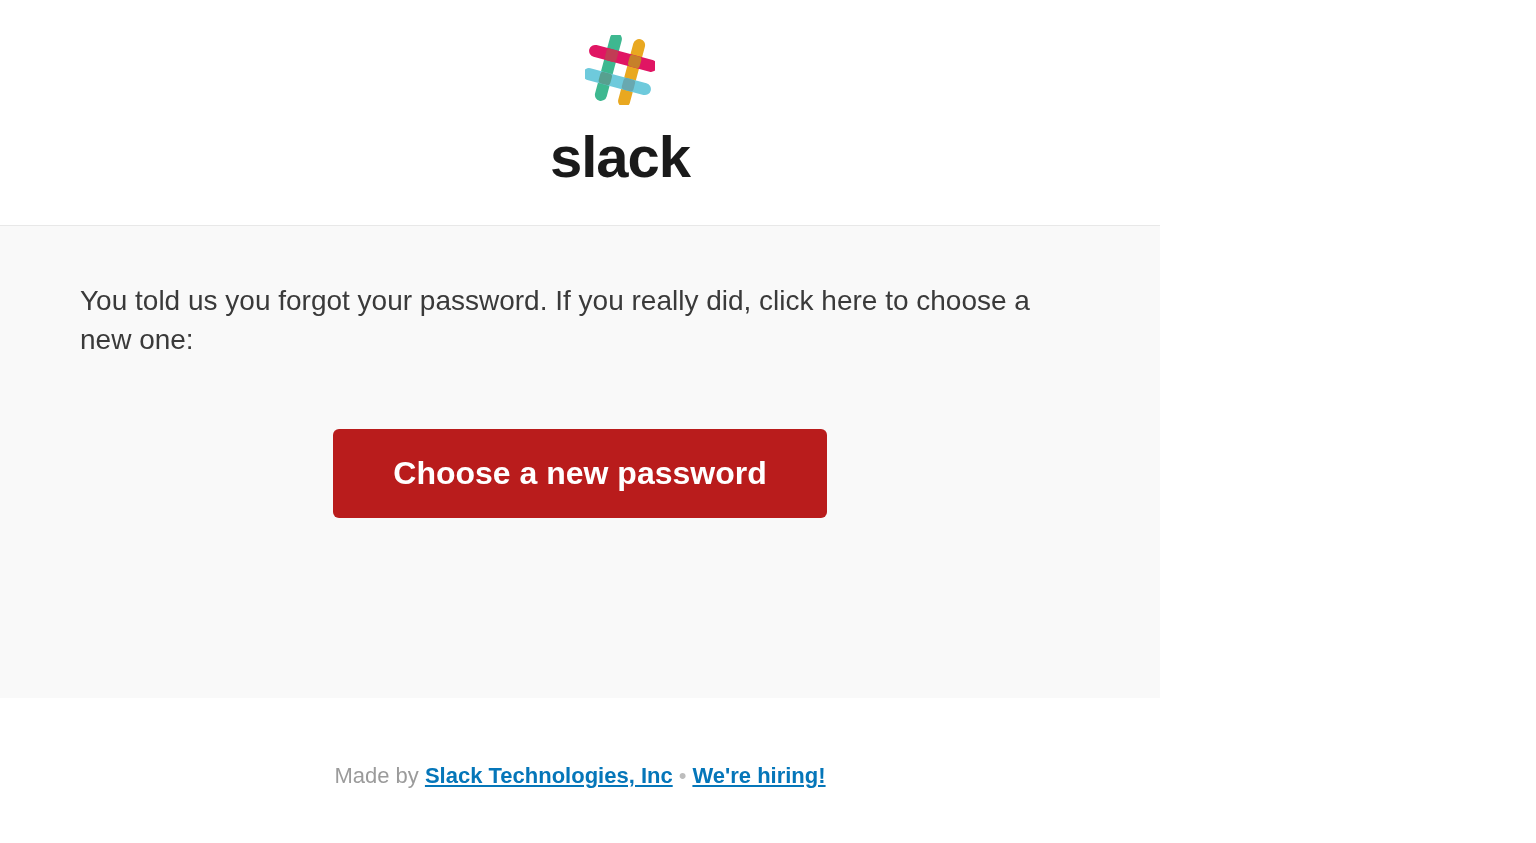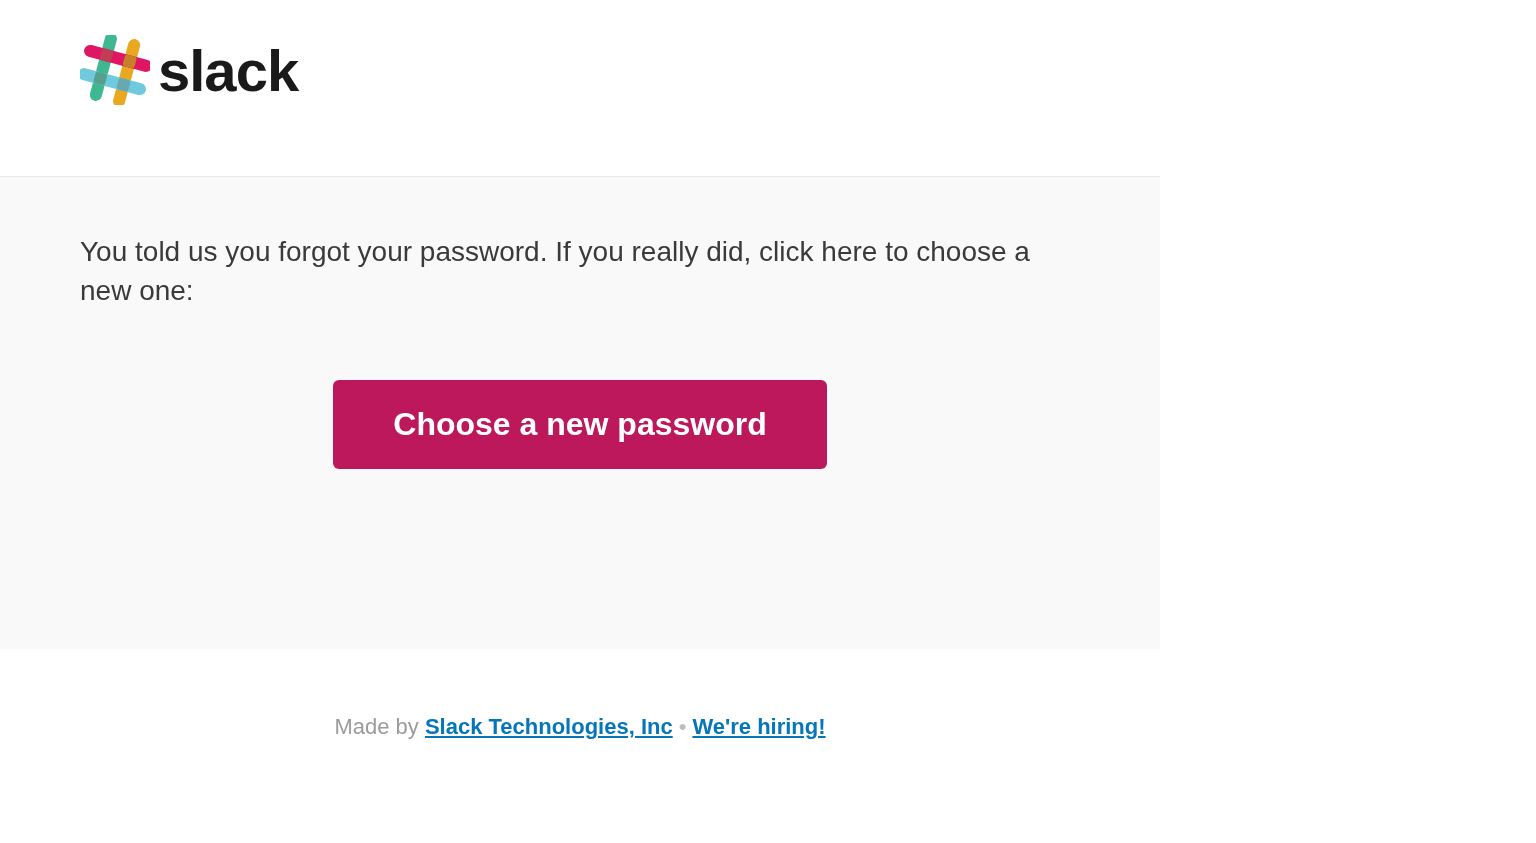--- a/index.html
+++ b/index.html
@@ -16,52 +16,52 @@
     .email-container {
       width: 1160px;
     }
     .header {
       padding: 35px 0 35px 80px;
       background: #ffffff;
     }
     .logo-wrap {
       display: flex;
       align-items: center;
-      gap: 8px;
+      gap: 18px;
+      flex-direction: column;
     }
     .logo-icon {
       width: 70px;
       height: 70px;
       position: relative;
     }
     .logo-text {
       font-size: 58px;
       font-weight: 700;
       color: #1a1a1a;
       letter-spacing: -1px;
     }
     .body-section {
       background: #f9f9f9;
       padding: 55px 80px 110px 80px;
       border-top: 1px solid #e8e8e8;
-      margin-top: 36px;
     }
     .intro-text {
       font-size: 28px;
       line-height: 1.4;
       color: #3a3a3a;
       margin-bottom: 70px;
     }
     .cta-wrap {
       text-align: center;
       margin-bottom: 70px;
     }
     .cta-button {
       display: inline-block;
-      background: #be185d;
+      background: #b91c1c;
       color: #ffffff;
       font-size: 32px;
       font-weight: 600;
       padding: 26px 60px;
       border: none;
       border-radius: 6px;
       cursor: pointer;
       text-decoration: none;
     }
     .outro-text {

